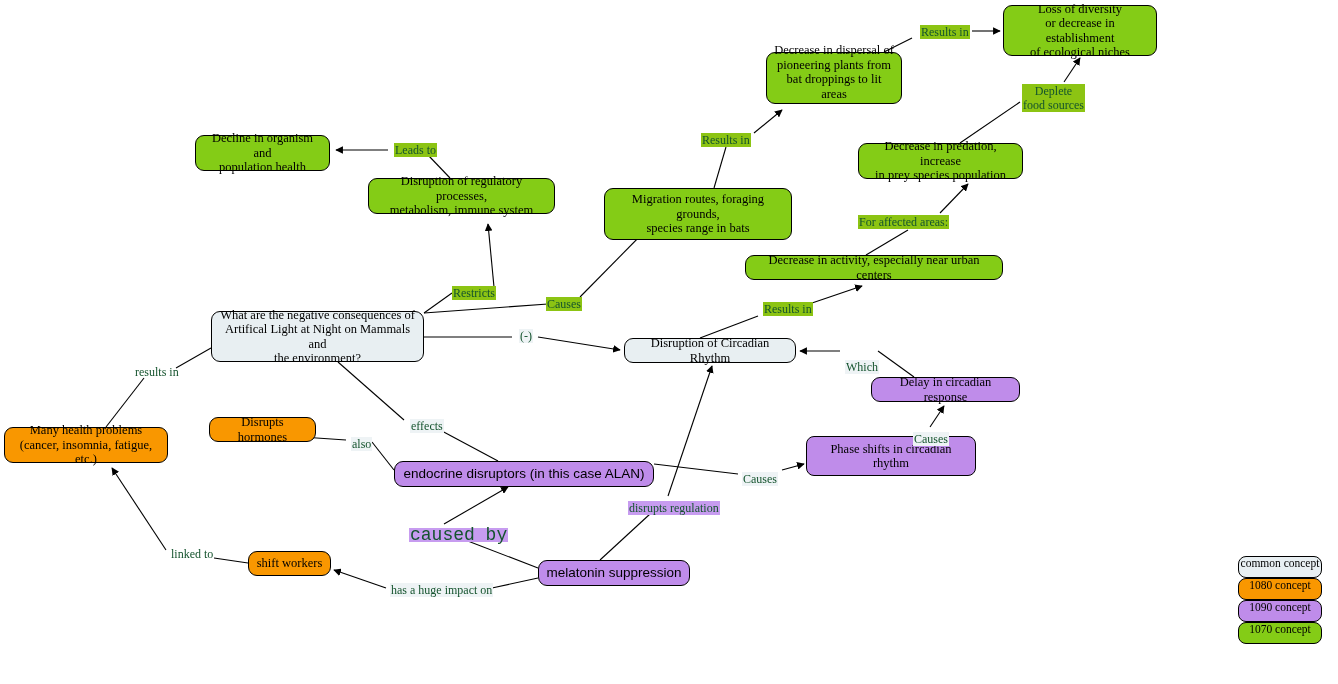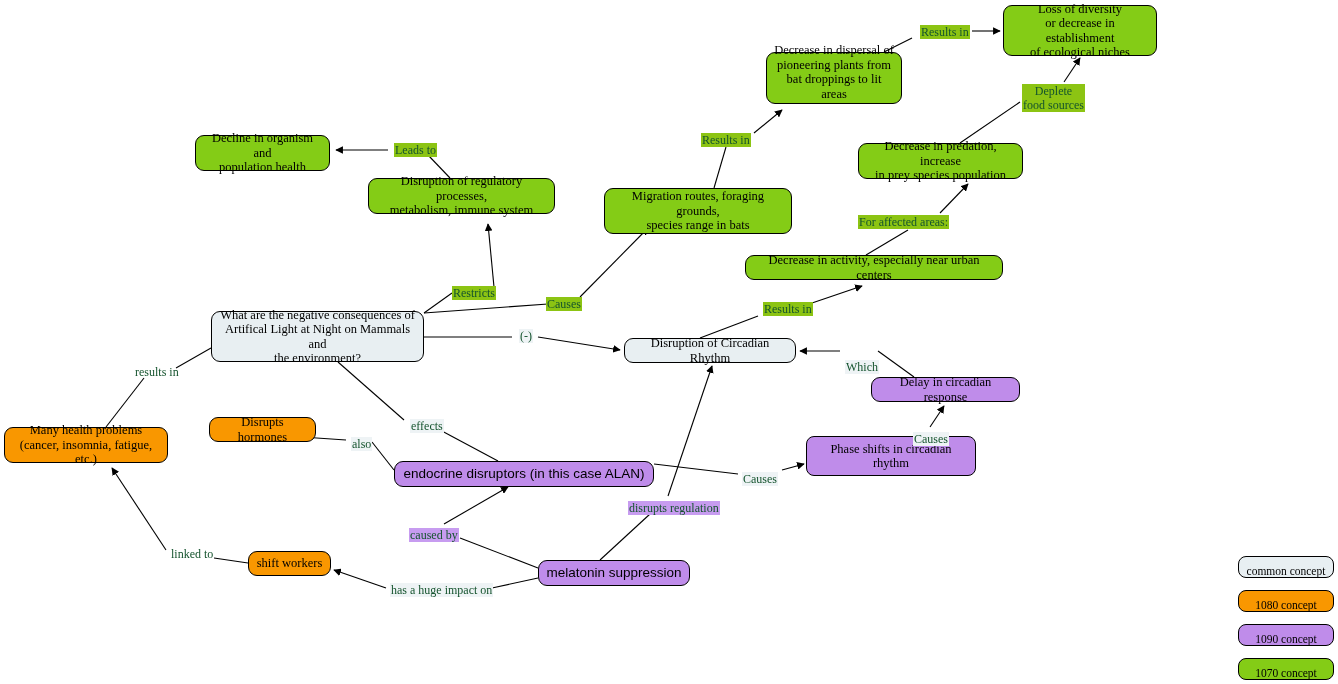--- a/index.html
+++ b/index.html
@@ -57,48 +57,48 @@
     font-family: "Liberation Serif", serif;
     font-size: 12px;
     line-height: 14px;
     color: #14532d;
     white-space: pre-line;
     text-align: center;
     padding: 0 1px;
     z-index: 4;
   }
   .edge-label.sans {
-    font-family: Liberation Serif, serif;
-    font-size: 12px;
+    font-family: Liberation Mono, monospace;
+    font-size: 18px;
   }
   .lbl-green  { background: #8cc413; }
   .lbl-purple { background: #c79cf0; }
   .lbl-plain  { background: #eef3f5; }
   .lbl-none   { background: transparent; }
 
   #legend {
     position: absolute;
     left: 1238px;
     top: 556px;
     width: 96px;
     z-index: 5;
   }
   .legend-item {
     box-sizing: border-box;
-    width: 96px;
+    width: 84px;
     height: 22px;
     border: 1px solid #000000;
     border-radius: 8px;
     display: flex;
-    align-items: flex-end;
+    align-items: flex-start;
     justify-content: center;
     font-family: "Liberation Serif", serif;
     font-size: 11.5px;
     color: #000000;
-    margin-bottom: 12px;
+    margin-bottom: 0;
   }
 </style>
 </head>
 <body>
 
 <div id="canvas">
 
   <svg id="edges" viewBox="0 0 1338 684" xmlns="http://www.w3.org/2000/svg">
     <defs>
       <marker id="arrow" viewBox="0 0 10 10" refX="9" refY="5" markerWidth="7" markerHeight="7" orient="auto-start-reverse">
@@ -215,21 +215,21 @@
   <div class="node c-1070" style="left:195px; top:135px; width:135px; height:36px;">
     <span class="node-text">Decline in organism and
 population health</span>
   </div>
 
   <div class="node c-1070" style="left:368px; top:178px; width:187px; height:36px;">
     <span class="node-text">Disruption of regulatory processes,
 metabolism, immune system</span>
   </div>
 
-  <div class="node c-1070" style="left:604px; top:188px; width:188px; height:46px;">
+  <div class="node c-1070" style="left:604px; top:188px; width:188px; height:52px;">
     <span class="node-text">Migration routes, foraging grounds,
 species range in bats</span>
   </div>
 
   <div class="node c-1070" style="left:766px; top:52px; width:136px; height:52px;align-items:flex-end;">
     <span class="node-text">Decrease in dispersal of
 pioneering plants from
 bat droppings to lit areas</span>
   </div>
 

